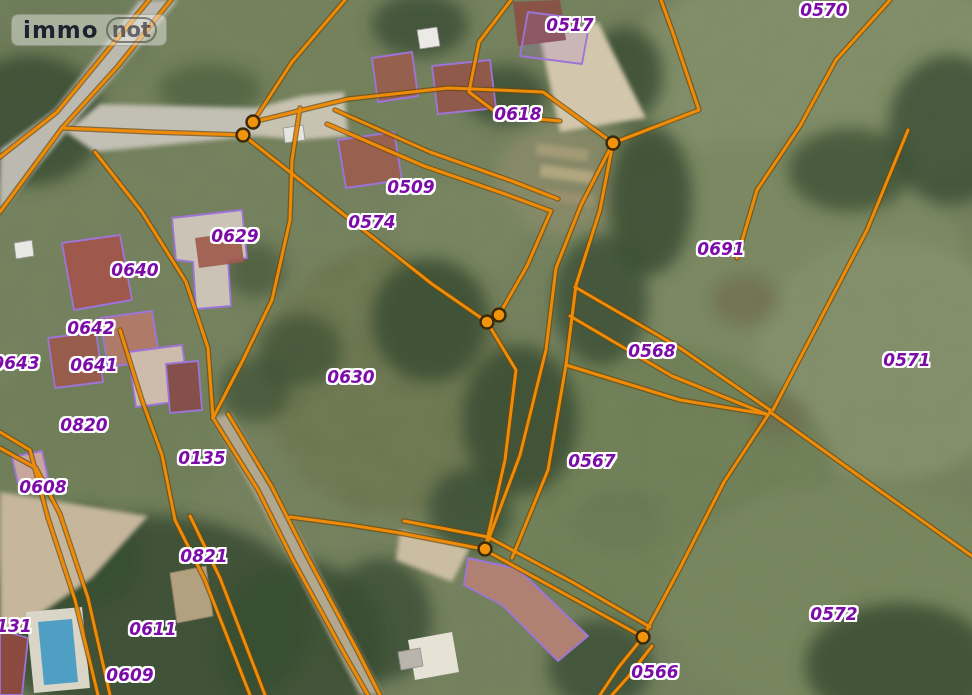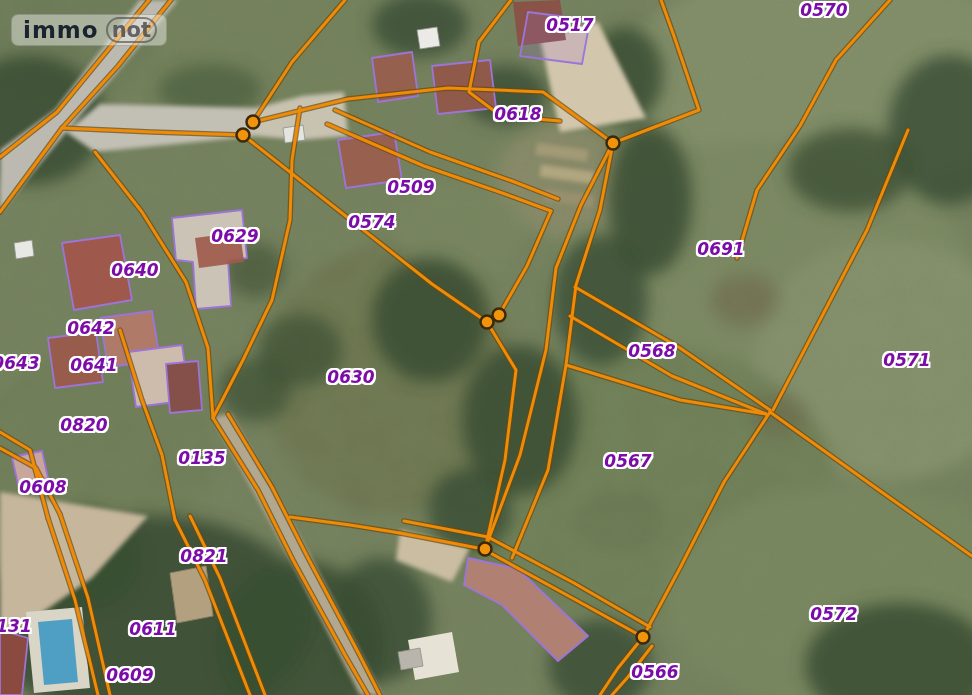--- a/index.html
+++ b/index.html
@@ -244,21 +244,21 @@
       <div class="plabel" style="left: 235px; top: 236px;">0629</div>
       <div class="plabel" style="left: 135px; top: 270px;">0640</div>
       <div class="plabel" style="left: 91px; top: 328px;">0642</div>
       <div class="plabel" style="left: 16px; top: 363px;">0643</div>
       <div class="plabel" style="left: 94px; top: 365px;">0641</div>
       <div class="plabel" style="left: 84px; top: 425px;">0820</div>
       <div class="plabel" style="left: 347px; top: 377px; padding-left: 8px;">0630</div>
       <div class="plabel" style="left: 721px; top: 249px;">0691</div>
       <div class="plabel" style="left: 652px; top: 351px;">0568</div>
       <div class="plabel" style="left: 907px; top: 360px;">0571</div>
-      <div class="plabel" style="left: 628px; top: 461px;">0567</div>
+      <div class="plabel" style="left: 592px; top: 461px;">0567</div>
       <div class="plabel" style="left: 202px; top: 458px; text-align: center;">0135</div>
       <div class="plabel" style="left: 43px; top: 487px;">0608</div>
       <div class="plabel" style="left: 204px; top: 543px; margin-top: 13px;">0821</div>
       <div class="plabel" style="left: 14px; top: 626px;">131</div>
       <div class="plabel" style="left: 153px; top: 629px;">0611</div>
       <div class="plabel" style="left: 102px; top: 675px; margin-left: 28px;">0609</div>
       <div class="plabel" style="left: 655px; top: 672px;">0566</div>
       <div class="plabel" style="left: 834px; top: 614px;">0572</div>
     </div>
 

